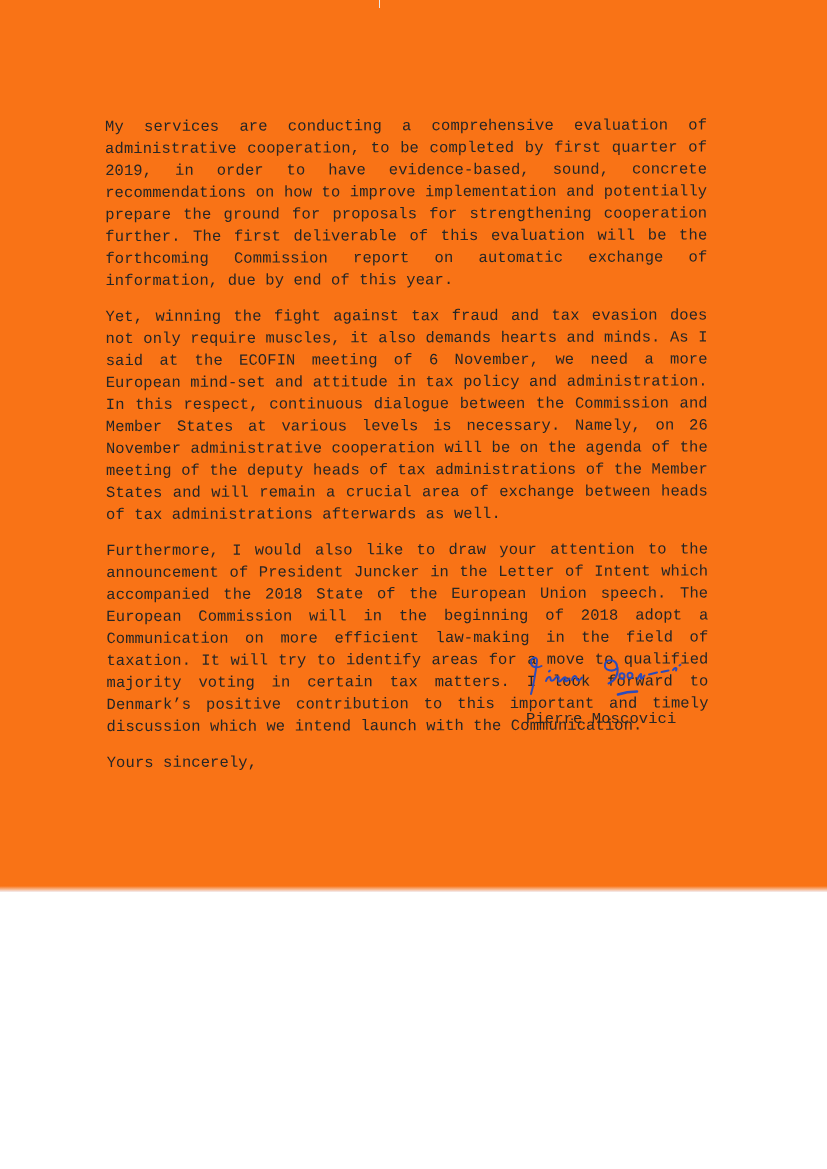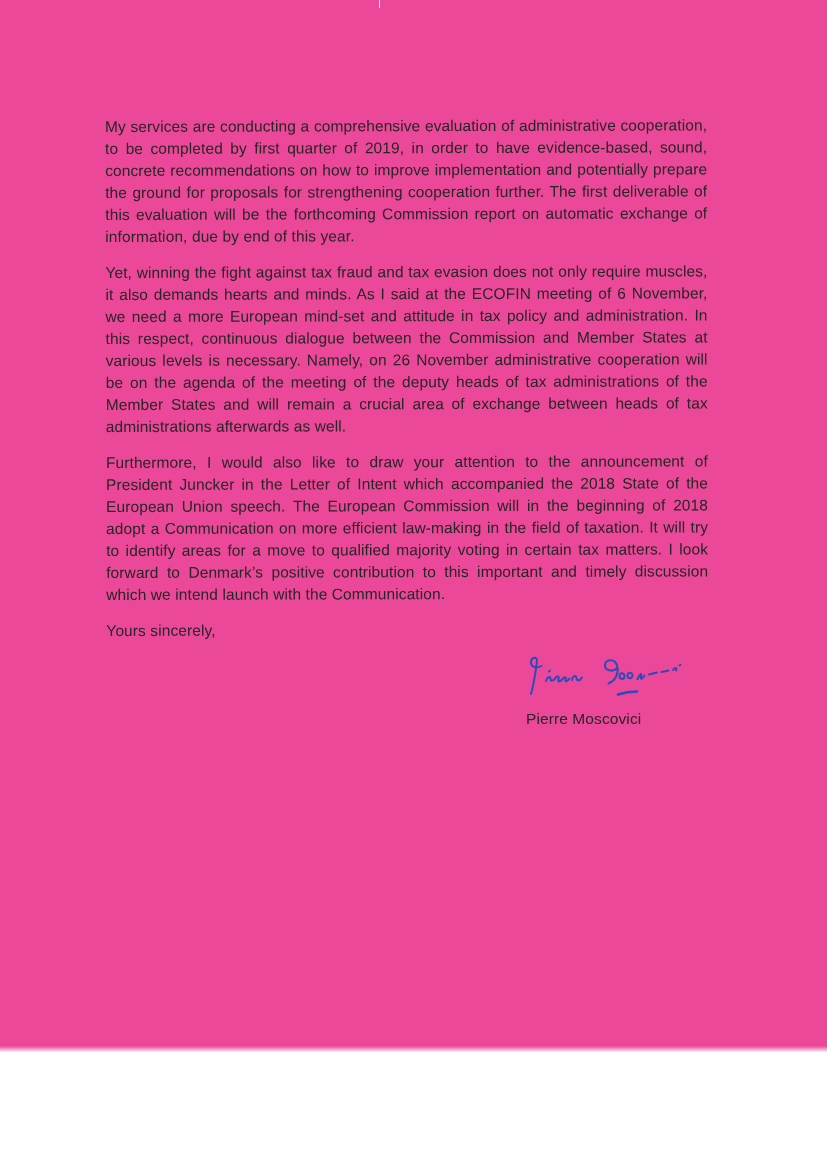--- a/index.html
+++ b/index.html
@@ -3,24 +3,24 @@
 <meta charset="utf-8">
 <style>
   html, body {
     margin: 0;
     padding: 0;
     background: #ffffff;
   }
   .page {
     position: relative;
     width: 827px;
-    height: 1052px;
-    background: #ec4899;
+    height: 892px;
+    background: #f97316;
     overflow: hidden;
-    font-family: Liberation Sans, sans-serif;
+    font-family: Liberation Mono, monospace;
     color: var(--ink, #262626);
   }
   
   .scan-artifact {
     position: absolute;
     left: 379px;
     top: 0;
     width: 1px;
     height: 8px;
     background: #e6e6e6;

